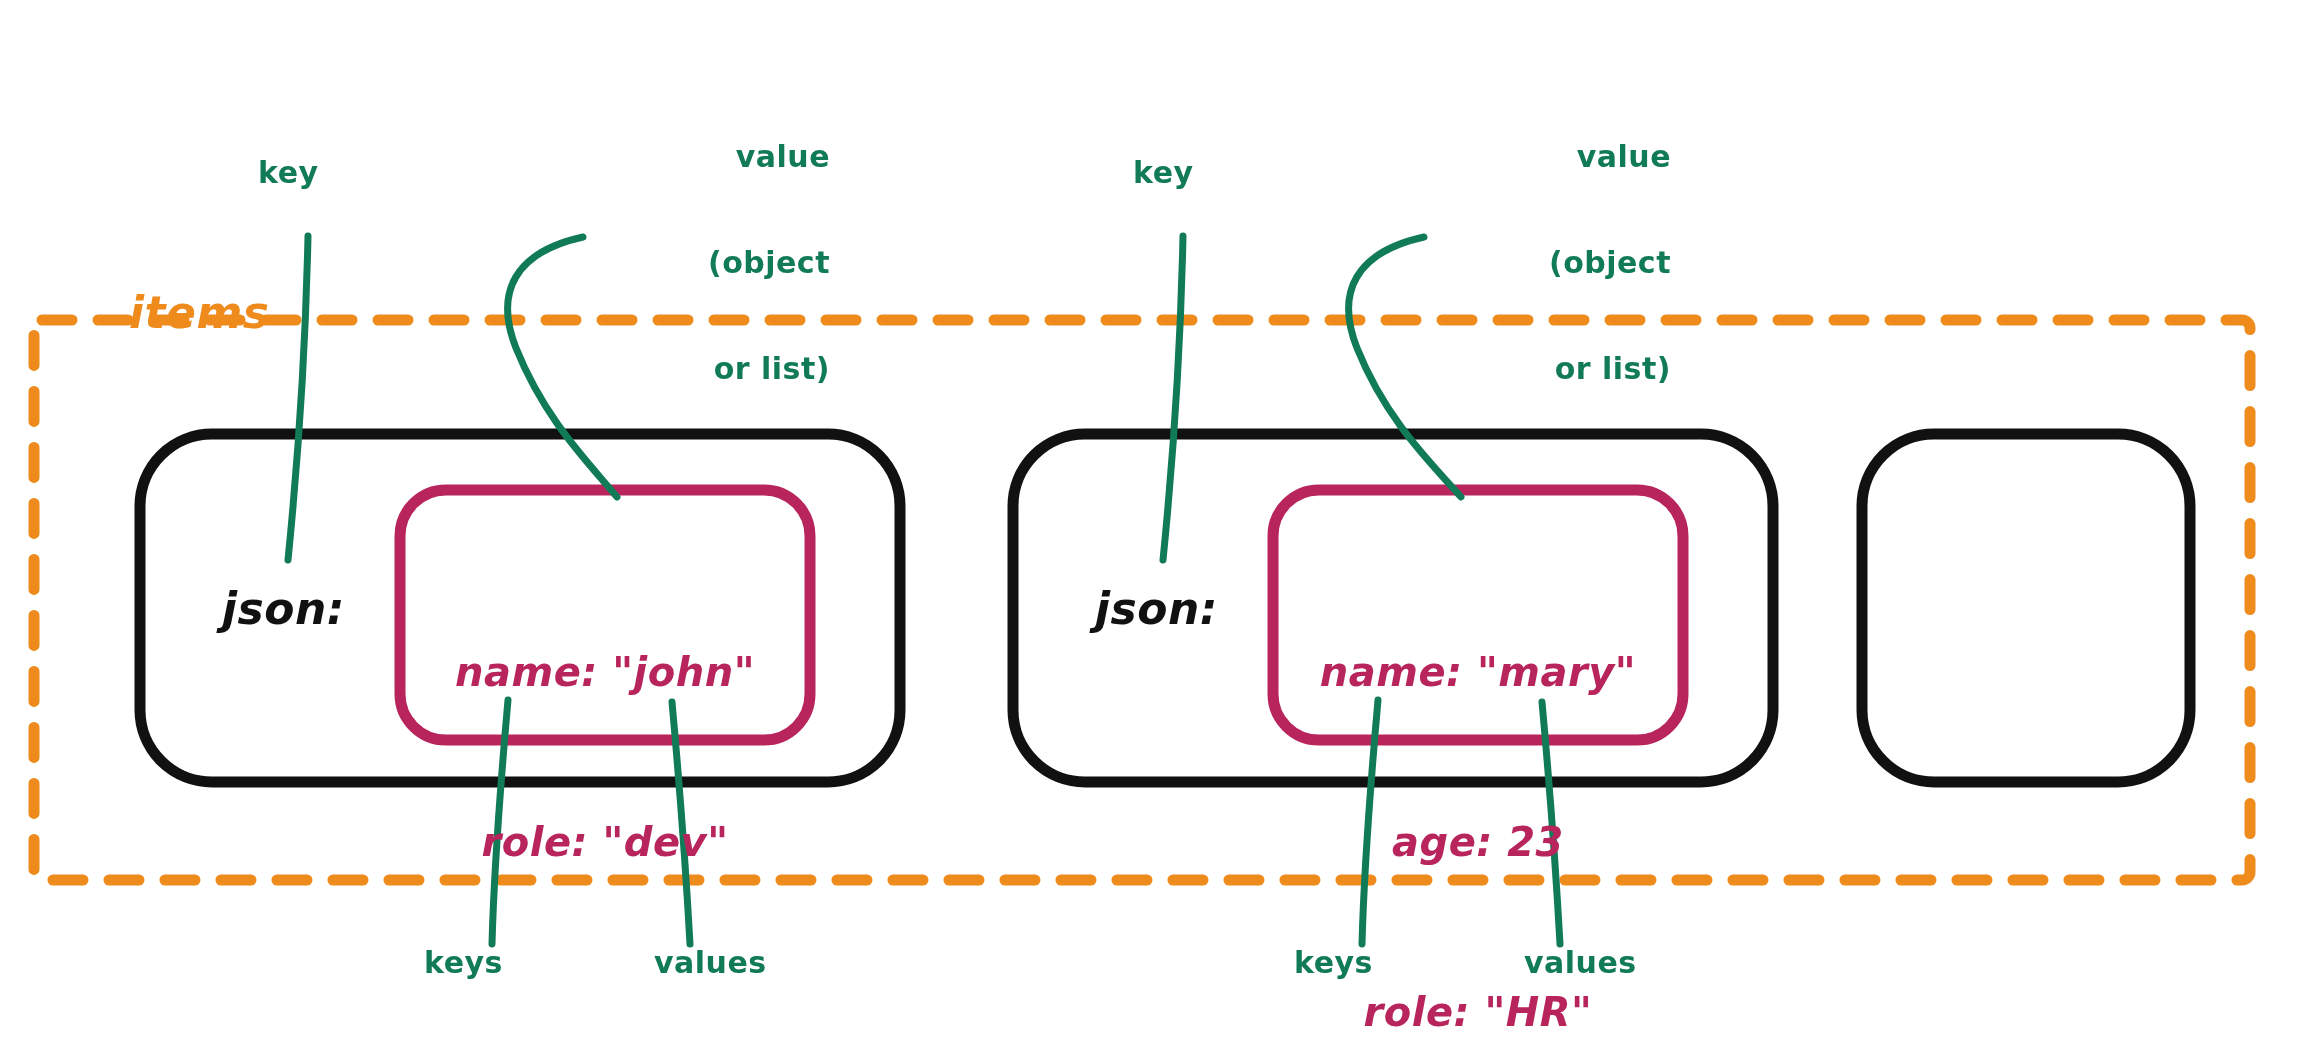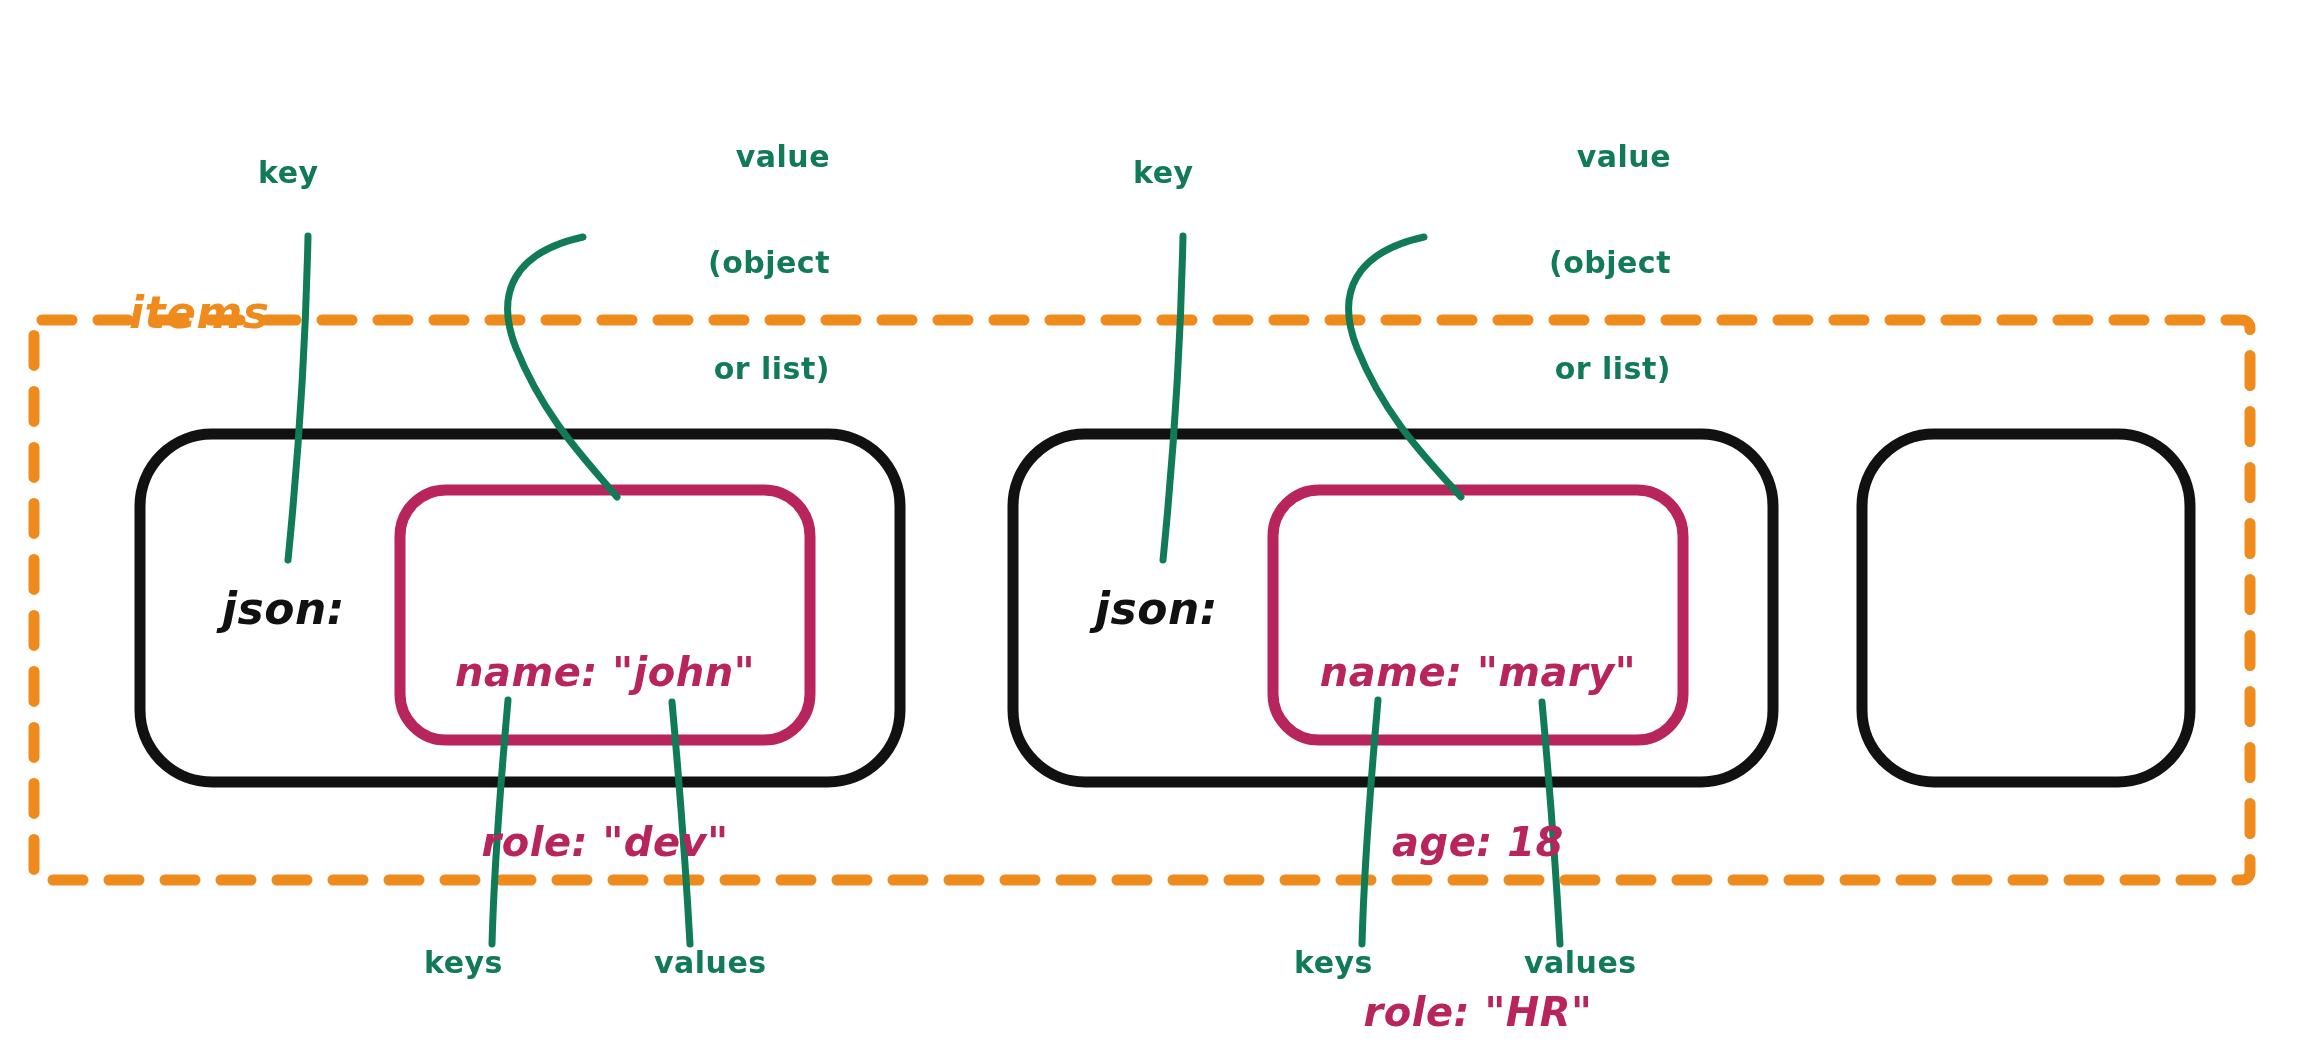--- a/index.html
+++ b/index.html
@@ -134,18 +134,18 @@
 
   <div class="lbl lbl-crimson hand" style="left:400px; top:530px; width:410px;">
     <div>name: "john"</div>
     <div>role: "dev"</div>
   </div>
 
   <div class="lbl lbl-black hand" style="left:1095px; top:583px;">json:</div>
 
   <div class="lbl lbl-crimson hand" style="left:1273px; top:530px; width:410px;">
     <div>name: "mary"</div>
-    <div>age: 18</div>
+    <div>age: 23</div>
     <div>role: "HR"</div>
   </div>
 
 
 </div>
 
 </body></html>

